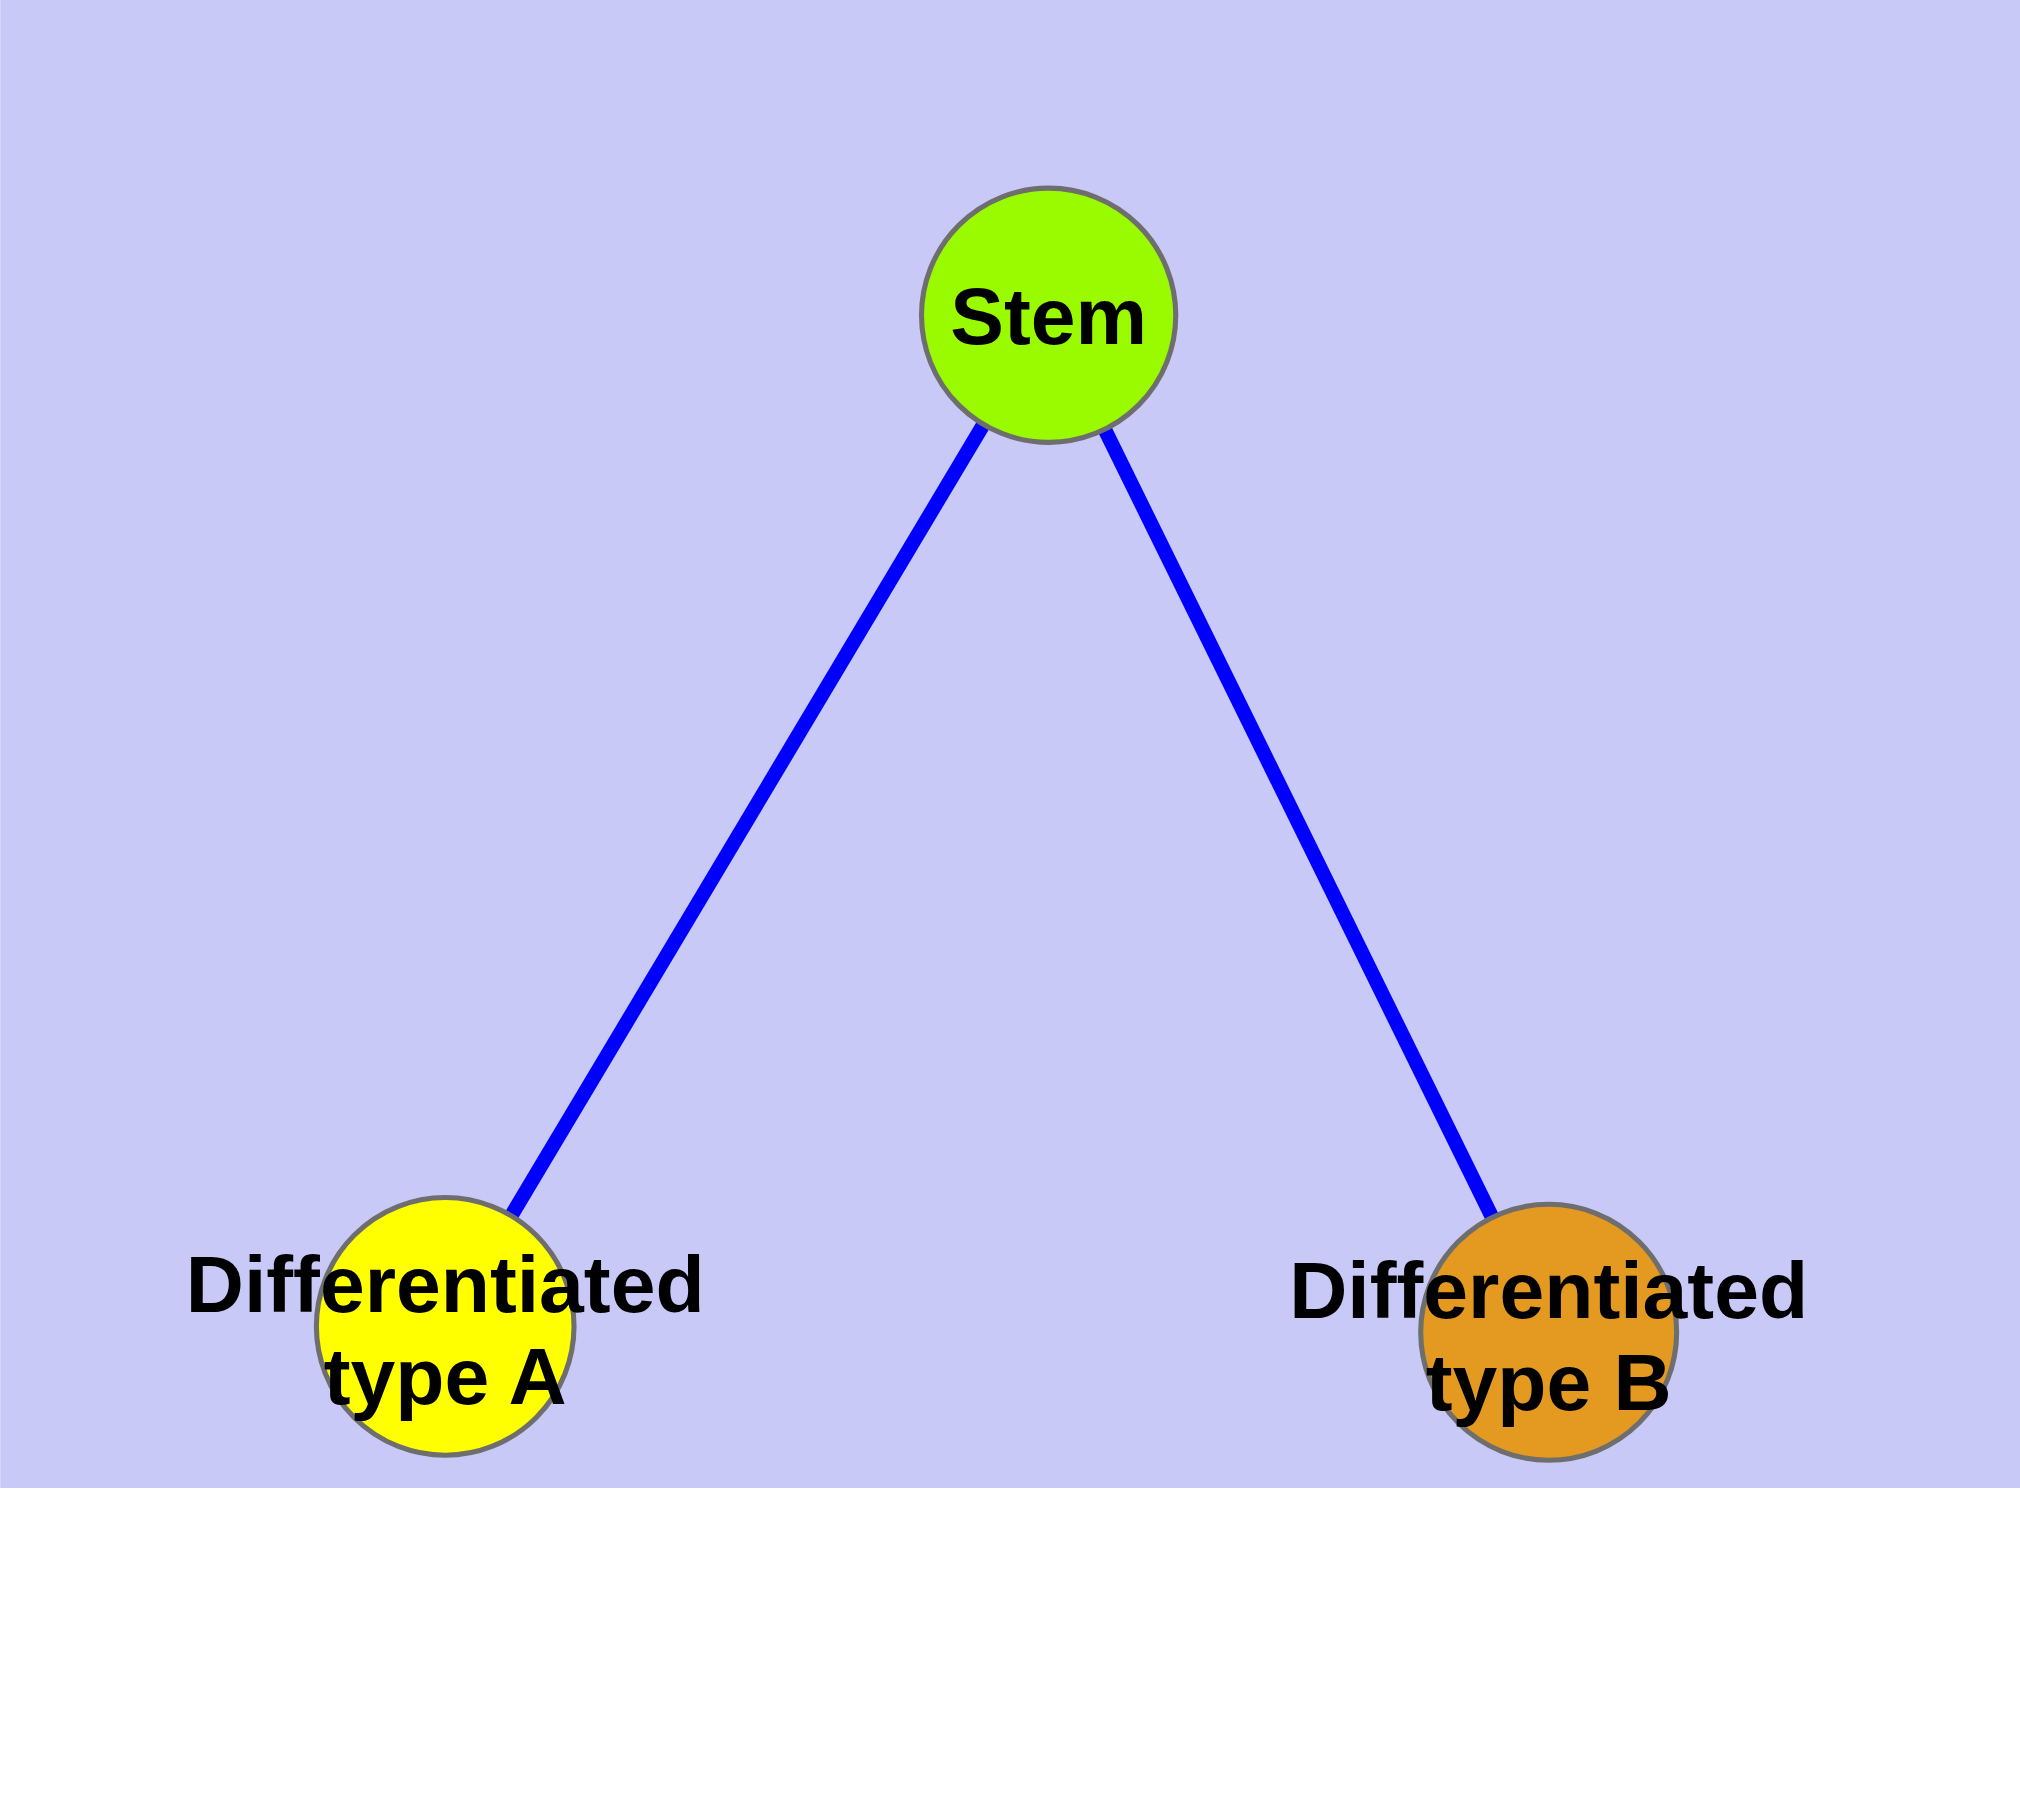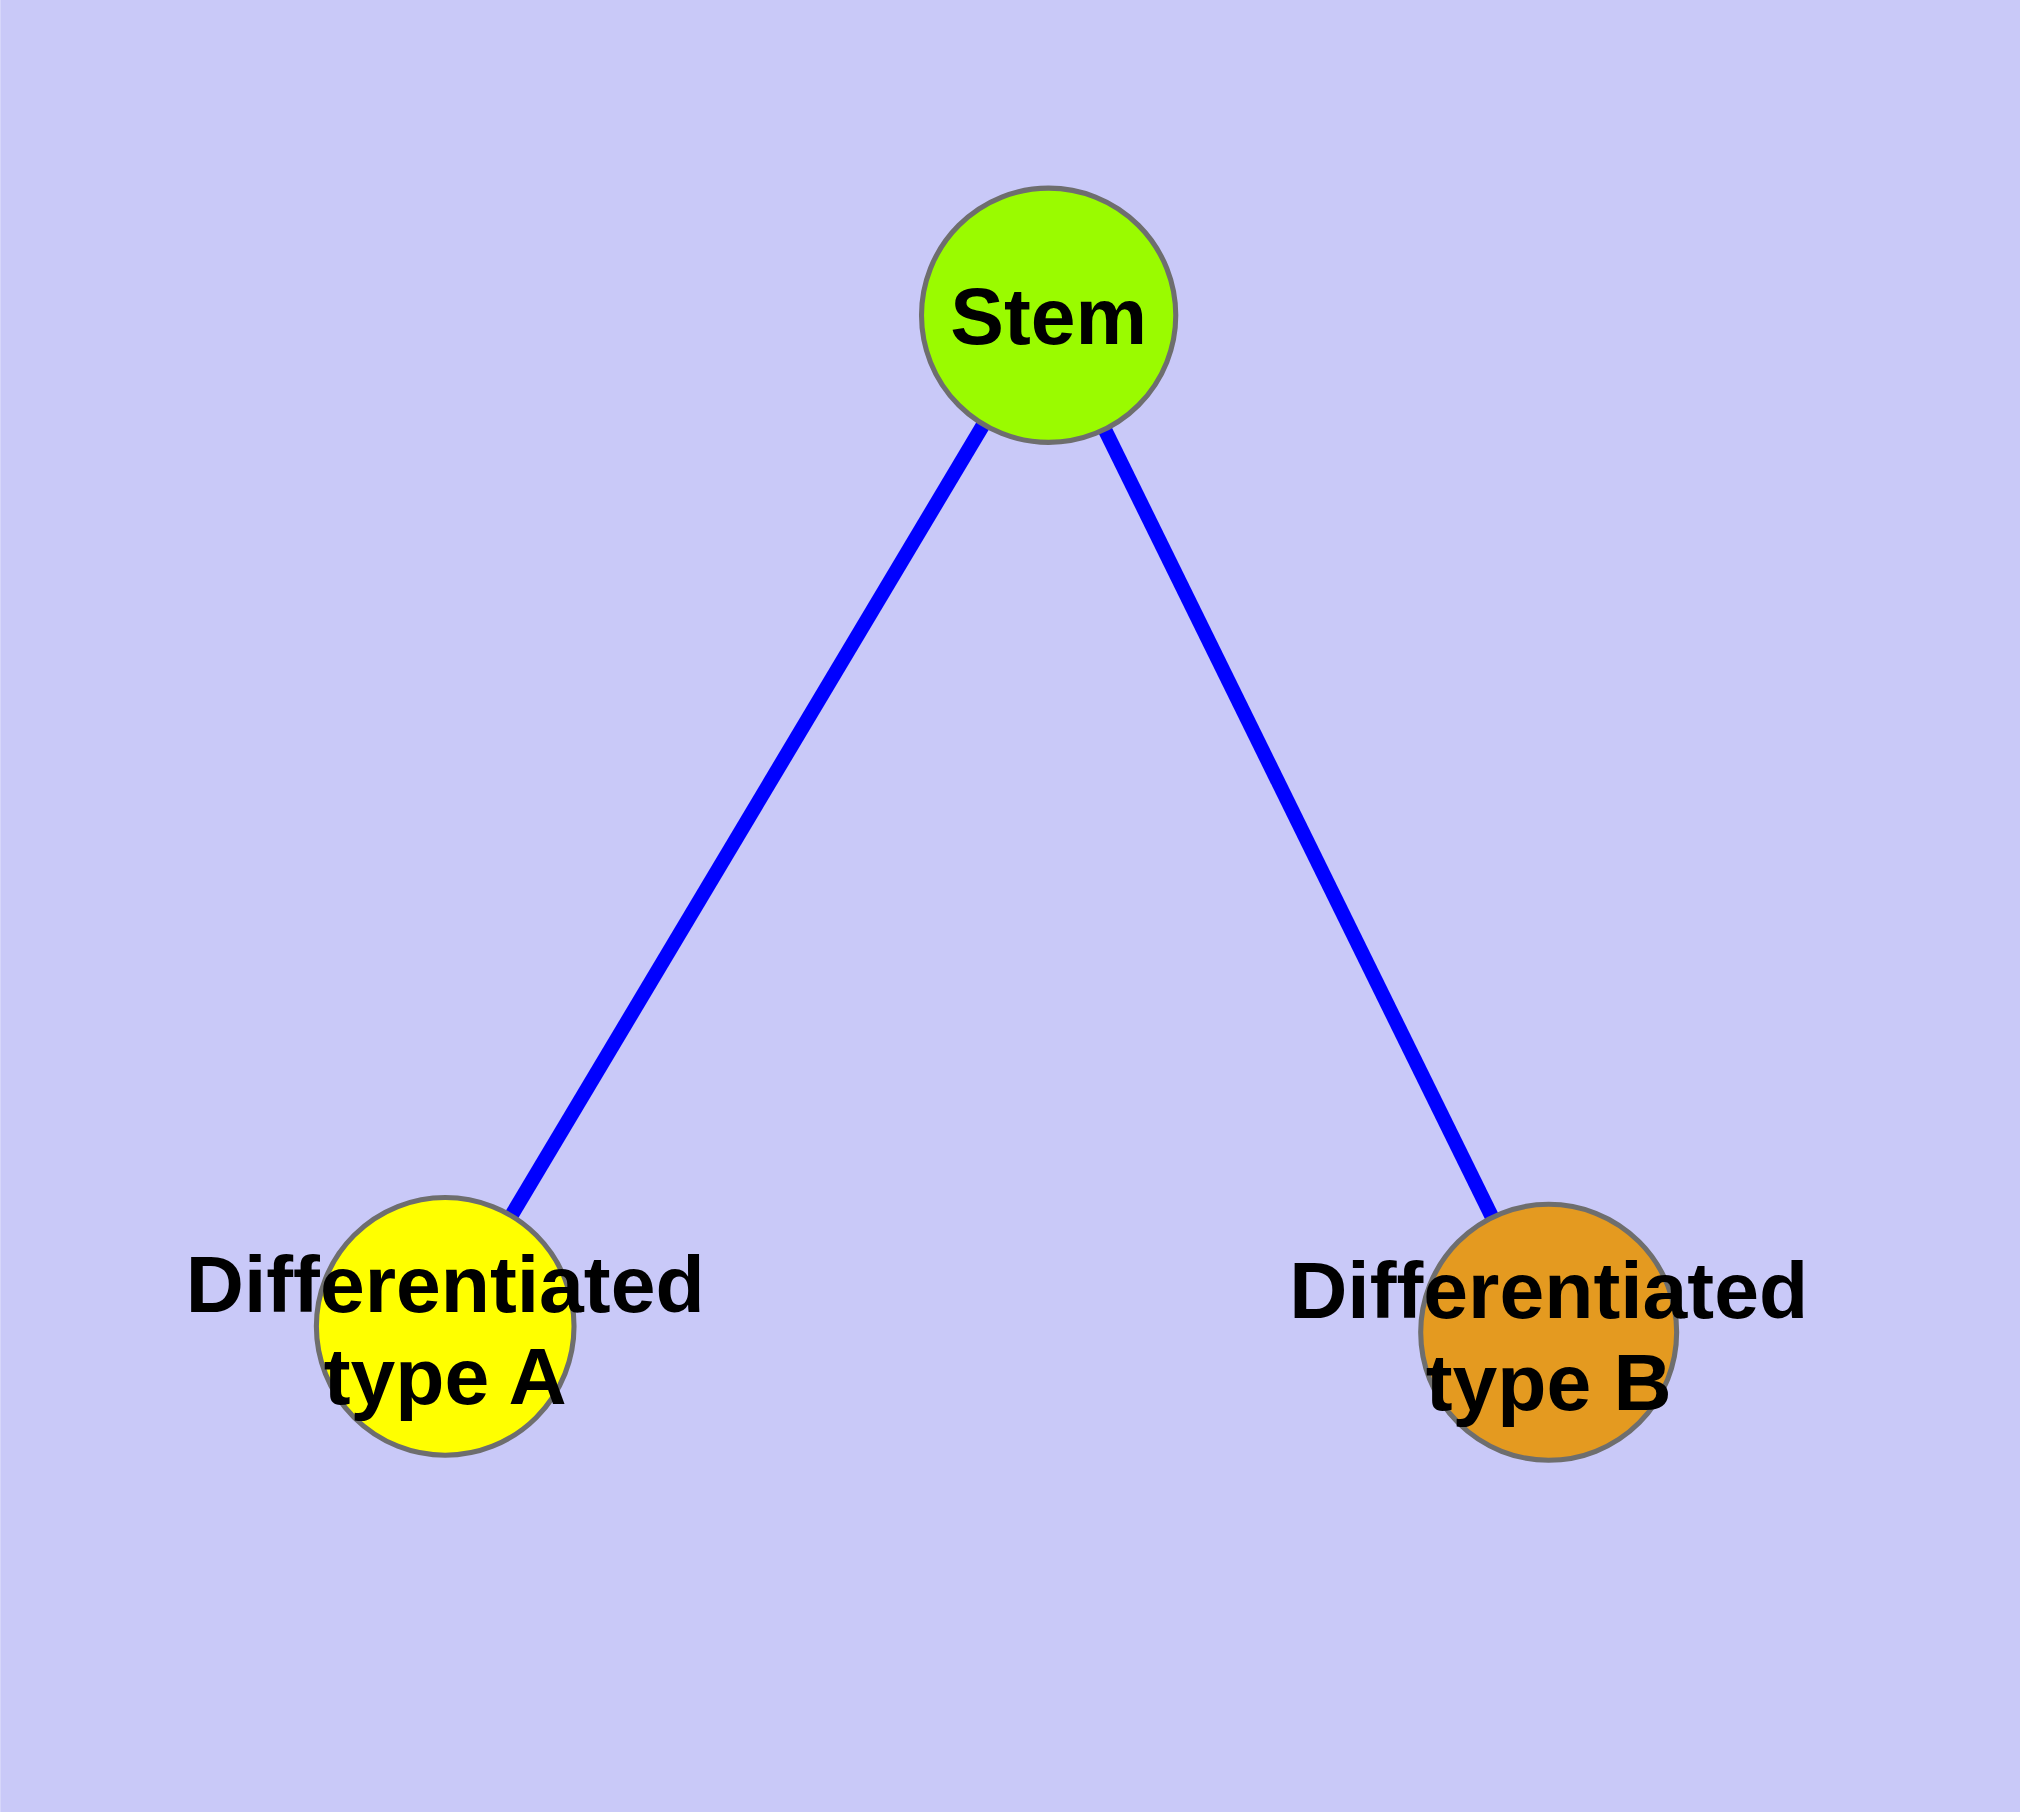--- a/index.html
+++ b/index.html
@@ -3,21 +3,21 @@
 <meta charset="utf-8">
 <style>
   html, body {
     margin: 0;
     padding: 0;
     background: #ffffff;
   }
   .canvas-wrap {
     position: relative;
     width: 2021px;
-    height: 1812px;
+    height: 1488px;
     overflow: hidden;
     font-family: "Liberation Sans", sans-serif;
   }
   svg {
     display: block;
   }
   .edge {
     stroke-width: 17px;
     fill: none;
     stroke-linecap: butt;

